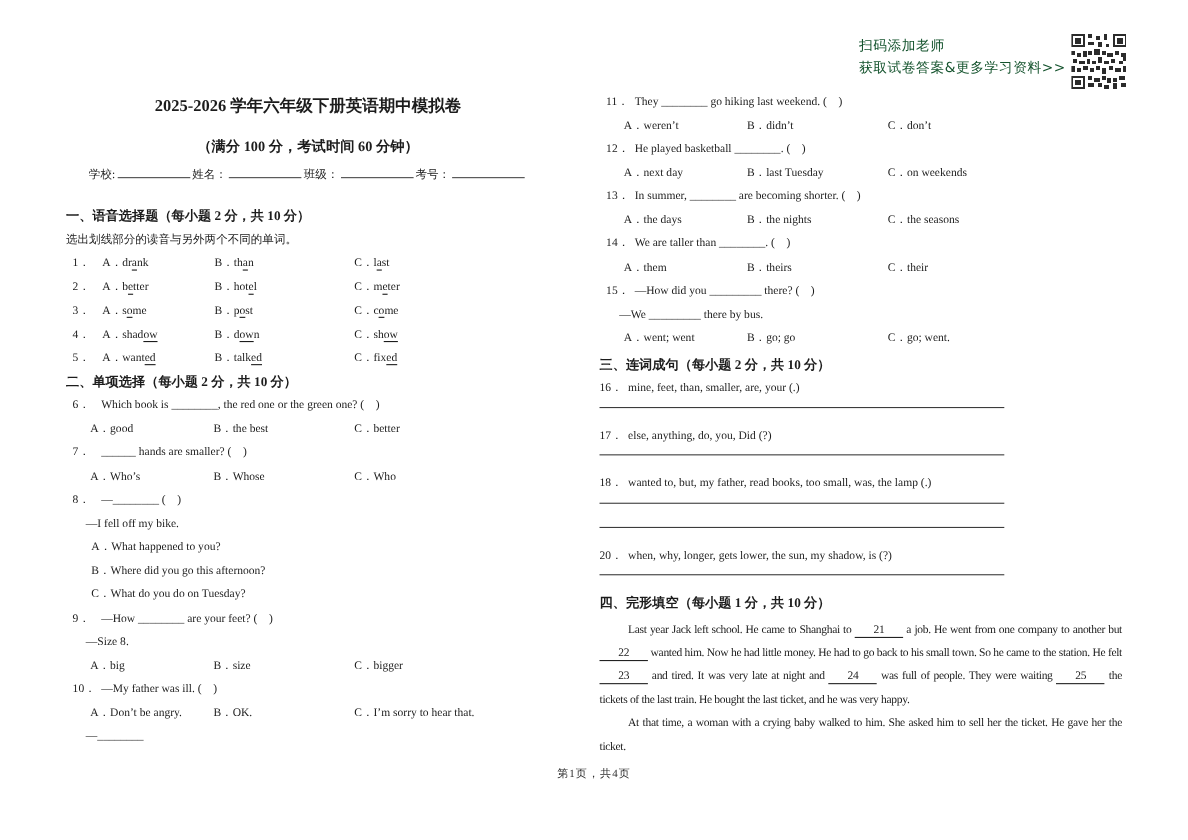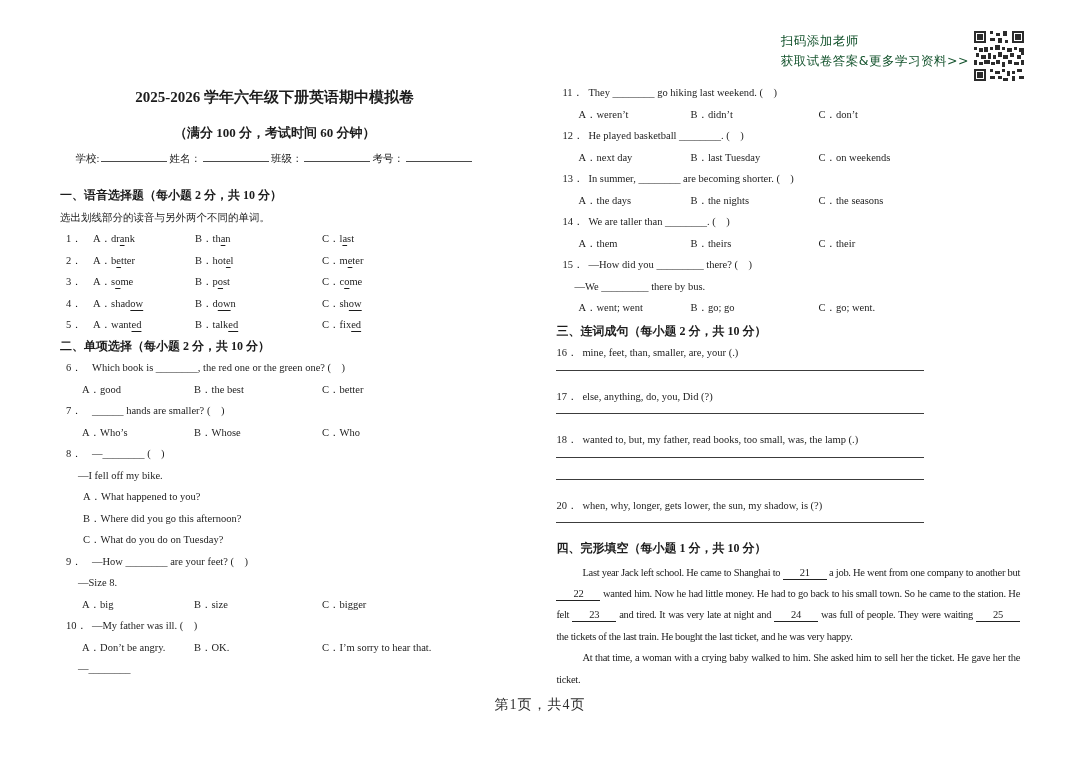--- a/index.html
+++ b/index.html
@@ -8,21 +8,21 @@
     font-family:"Liberation Serif","DejaVu Serif",serif;
     position:relative;overflow:hidden;
   }
   
   .qr-banner{position:absolute;top:31px;right:56px;display:flex;gap:5px;align-items:flex-start;}
   .qr-text{text-align:left;color:#14532d;font-family:"DejaVu Sans","Liberation Sans",sans-serif;
     font-size:12.5px;line-height:20px;letter-spacing:0.5px;}
   .qr-code{width:50px;height:50px;}
   .qr-code svg{width:50px;height:50px;display:block;}
   
-  .columns{position:absolute;top:80px;left:60px;width:960px;display:flex;gap:67px;}
+  .columns{position:absolute;top:80px;left:60px;width:960px;display:flex;gap:45px;}
   .col-left{width:440px;}
   .col-right{width:475px;padding-top:2px;}
   
   .exam-header{text-align:center;margin-bottom:18px;padding-top:6px;}
   .title{font-size:15px;font-weight:bold;line-height:22px;}
   .subtitle{font-size:13px;font-weight:bold;line-height:22px;margin-top:14px;}
   .fields{margin-top:6px;font-size:10.5px;line-height:16px;white-space:nowrap;}
   .fline{display:inline-block;width:66px;border-bottom:1px solid #4a4a4a;height:11px;margin:0 2px;}
   
   .row{line-height:21.5px;font-size:10.5px;}
@@ -36,21 +36,21 @@
   .ul{text-decoration:underline;text-underline-offset:2.5px;}
   
   .cw-item .ans-line{height:6px;border-bottom:1px solid #3c3c3c;margin-bottom:15px;width:368px;}
   
   .cloze{margin-top:2px;}
   .cloze p{margin:0;font-size:10.5px;line-height:21.4px;text-align:justify;
     text-indent:26px;letter-spacing:-0.3px;}
   .cloze .cb{display:inline-block;min-width:44px;text-align:center;text-indent:0;
     border-bottom:1px solid #222;line-height:12px;}
   
-  .footer{position:absolute;top:696px;left:0;width:100%;text-align:center;font-size:14px;color:#2e2e2e;letter-spacing:1px;}
+  .footer{position:absolute;top:696px;left:0;width:100%;text-align:center;font-size:10px;color:#2e2e2e;letter-spacing:1px;}
   .sec-h.s3h{margin-top:2px;}
   .sec-h.s4h{margin-top:1px;}
 </style>
 </head>
 <body>
 
 <div class="qr-banner">
   <div class="qr-text">
     <div>扫码添加老师</div>
     <div>获取试卷答案&amp;更多学习资料&gt;&gt;</div>

